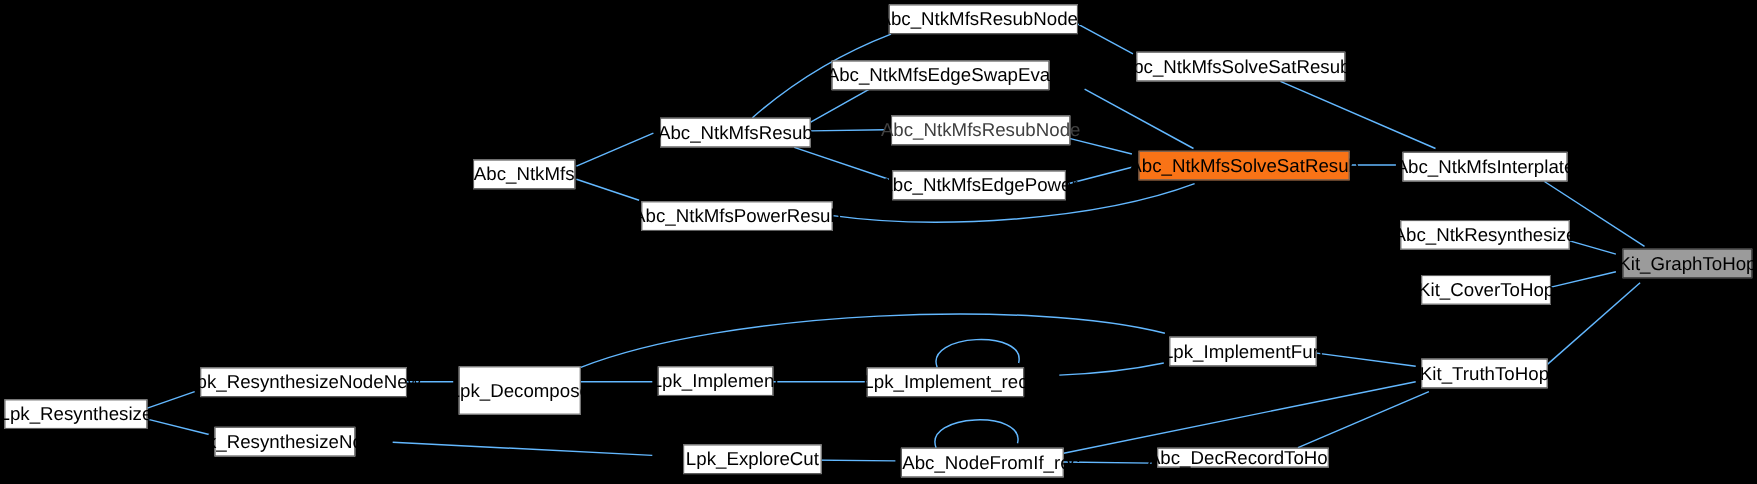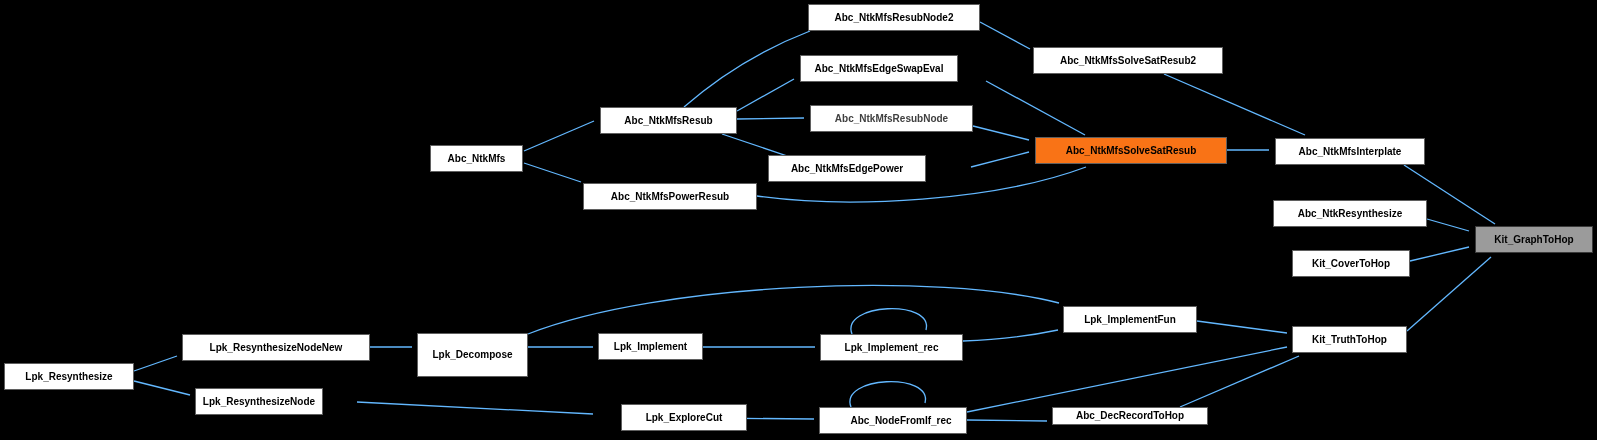--- a/index.html
+++ b/index.html
@@ -9,25 +9,24 @@
     background:#000;
     font-family:"Liberation Sans","DejaVu Sans",sans-serif;
     overflow:hidden;
   }
   #edge-layer{position:absolute;left:0;top:0;width:1597px;height:440px;}
   #edge-layer path{fill:none;stroke-width:1.3px;}
   .node{
     position:absolute;
     box-sizing:border-box;
     display:flex;align-items:center;justify-content:center;
-    font-size:10px;
+    font-size:17px;
     white-space:nowrap;
     line-height:1;
     cursor:pointer;
-    font-weight:bold;
   }
 </style>
 </head>
 <body>
 
 <div class="canvas">
   <svg id="edge-layer" width="1597" height="440" viewBox="0 0 1597 440" xmlns="http://www.w3.org/2000/svg">
     <defs>
       <marker id="arrowhead" markerUnits="userSpaceOnUse" markerWidth="12" markerHeight="10" refX="10.5" refY="4.5" orient="auto">
         <path d="M0,0 L11,4.5 L0,9 z" fill="#63b8ff"></path>
@@ -63,37 +62,37 @@
         <path d="M1197,321 L1287,333" stroke="#63b8ff" marker-end="url(#arrowhead)"></path>
         <path d="M708,418 L814,419" stroke="#63b8ff" marker-end="url(#arrowhead)"></path>
         <path d="M851,407 C839,376 933,372 925,403" stroke="#63b8ff" marker-end="url(#arrowhead)"></path>
         <path d="M967,420 L1047,421" stroke="#63b8ff" marker-end="url(#arrowhead)"></path>
         <path d="M967,412 L1287,347" stroke="#63b8ff" marker-end="url(#arrowhead)"></path>
         <path d="M1180,407 L1299,356" stroke="#63b8ff" marker-end="url(#arrowhead)"></path>
       </g>
   </svg>
   <div id="node-layer">
       <div class="node" style="left: 808px; top: 4px; width: 172px; height: 27px; background: rgb(255, 255, 255); border: 1px solid rgb(95, 95, 95); color: rgb(0, 0, 0);">Abc_NtkMfsResubNode2</div>
-      <div class="node" style="left: 800px; top: 55px; width: 158px; height: 27px; background: rgb(255, 255, 255); border: 1px solid rgb(95, 95, 95); color: rgb(0, 0, 0);">Abc_NtkMfsEdgeSwapEval</div>
+      <div class="node" style="left: 756px; top: 55px; width: 198px; height: 27px; background: rgb(255, 255, 255); border: 1px solid rgb(95, 95, 95); color: rgb(0, 0, 0);">Abc_NtkMfsEdgeSwapEval</div>
       <div class="node" style="left: 1033px; top: 47px; width: 190px; height: 27px; background: rgb(255, 255, 255); border: 1px solid rgb(95, 95, 95); color: rgb(0, 0, 0);">Abc_NtkMfsSolveSatResub2</div>
       <div class="node" style="left: 430px; top: 145px; width: 93px; height: 27px; background: rgb(255, 255, 255); border: 1px solid rgb(95, 95, 95); color: rgb(0, 0, 0);">Abc_NtkMfs</div>
       <div class="node" style="left: 600px; top: 107px; width: 137px; height: 27px; background: rgb(255, 255, 255); border: 1px solid rgb(95, 95, 95); color: rgb(0, 0, 0);">Abc_NtkMfsResub</div>
       <div class="node" style="left: 810px; top: 105px; width: 163px; height: 27px; background: rgb(255, 255, 255); border: 1px solid rgb(95, 95, 95); color: #404040;">Abc_NtkMfsResubNode</div>
-      <div class="node" style="left: 768px; top: 155px; width: 158px; height: 27px; background: rgb(255, 255, 255); border: 1px solid rgb(95, 95, 95); color: rgb(0, 0, 0);">Abc_NtkMfsEdgePower</div>
+      <div class="node" style="left: 811px; top: 155px; width: 158px; height: 27px; background: rgb(255, 255, 255); border: 1px solid rgb(95, 95, 95); color: rgb(0, 0, 0);">Abc_NtkMfsEdgePower</div>
       <div class="node" style="left: 583px; top: 183px; width: 174px; height: 27px; background: rgb(255, 255, 255); border: 1px solid rgb(95, 95, 95); color: rgb(0, 0, 0);">Abc_NtkMfsPowerResub</div>
       <div class="node" style="left: 1035px; top: 137px; width: 192px; height: 27px; background: #f97316; border: 1px solid rgb(95, 95, 95); color: rgb(0, 0, 0);">Abc_NtkMfsSolveSatResub</div>
       <div class="node" style="left: 1275px; top: 138px; width: 150px; height: 27px; background: rgb(255, 255, 255); border: 1px solid rgb(95, 95, 95); color: rgb(0, 0, 0);">Abc_NtkMfsInterplate</div>
       <div class="node" style="left: 1273px; top: 200px; width: 154px; height: 27px; background: rgb(255, 255, 255); border: 1px solid rgb(95, 95, 95); color: rgb(0, 0, 0);">Abc_NtkResynthesize</div>
       <div class="node" style="left: 1292px; top: 250px; width: 118px; height: 27px; background: rgb(255, 255, 255); border: 1px solid rgb(95, 95, 95); color: rgb(0, 0, 0);">Kit_CoverToHop</div>
       <div class="node" style="left: 1475px; top: 226px; width: 118px; height: 27px; background: rgb(155, 155, 155); border: 1px solid rgb(58, 58, 58); color: rgb(0, 0, 0);">Kit_GraphToHop</div>
       <div class="node" style="left: 4px; top: 363px; width: 130px; height: 27px; background: rgb(255, 255, 255); border: 1px solid rgb(95, 95, 95); color: rgb(0, 0, 0);">Lpk_Resynthesize</div>
       <div class="node" style="left: 182px; top: 334px; width: 188px; height: 27px; background: rgb(255, 255, 255); border: 1px solid rgb(95, 95, 95); color: rgb(0, 0, 0);">Lpk_ResynthesizeNodeNew</div>
       <div class="node" style="left: 195px; top: 388px; width: 128px; height: 27px; background: rgb(255, 255, 255); border: 1px solid rgb(95, 95, 95); color: rgb(0, 0, 0);">Lpk_ResynthesizeNode</div>
       <div class="node" style="left: 417px; top: 333px; width: 111px; height: 44px; background: rgb(255, 255, 255); border: 1px solid rgb(95, 95, 95); color: rgb(0, 0, 0);">Lpk_Decompose</div>
       <div class="node" style="left: 598px; top: 333px; width: 105px; height: 27px; background: rgb(255, 255, 255); border: 1px solid rgb(95, 95, 95); color: rgb(0, 0, 0);">Lpk_Implement</div>
-      <div class="node" style="left: 820px; top: 334px; width: 143px; height: 27px; background: rgb(255, 255, 255); border: 1px solid rgb(95, 95, 95); color: rgb(0, 0, 0);">Lpk_Implement_rec</div>
+      <div class="node" style="left: 788px; top: 334px; width: 143px; height: 27px; background: rgb(255, 255, 255); border: 1px solid rgb(95, 95, 95); color: rgb(0, 0, 0);">Lpk_Implement_rec</div>
       <div class="node" style="left: 1063px; top: 306px; width: 134px; height: 27px; background: rgb(255, 255, 255); border: 1px solid rgb(95, 95, 95); color: #000000;">Lpk_ImplementFun</div>
       <div class="node" style="left: 1292px; top: 326px; width: 115px; height: 27px; background: rgb(255, 255, 255); border: 1px solid rgb(95, 95, 95); color: rgb(0, 0, 0);">Kit_TruthToHop</div>
       <div class="node" style="left: 621px; top: 404px; width: 126px; height: 27px; background: rgb(255, 255, 255); border: 1px solid rgb(95, 95, 95); color: rgb(0, 0, 0);">Lpk_ExploreCut</div>
       <div class="node" style="left: 819px; top: 407px; width: 148px; height: 27px; background: rgb(255, 255, 255); border: 1px solid rgb(95, 95, 95); color: rgb(0, 0, 0); padding-left: 16px;">Abc_NodeFromIf_rec</div>
       <div class="node" style="left: 1052px; top: 407px; width: 156px; height: 18px; background: rgb(255, 255, 255); border: 1px solid rgb(95, 95, 95); color: rgb(0, 0, 0);">Abc_DecRecordToHop</div>
     </div>
 </div>
 
 </body></html>

